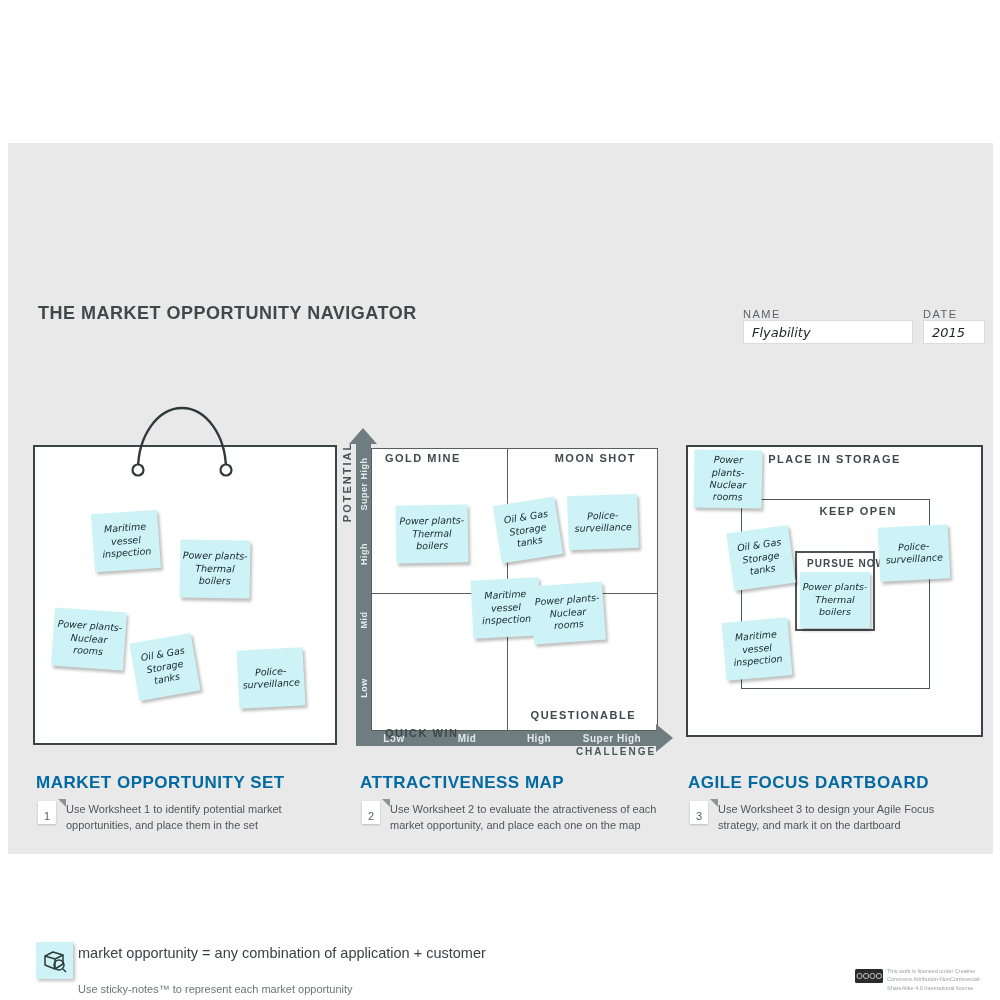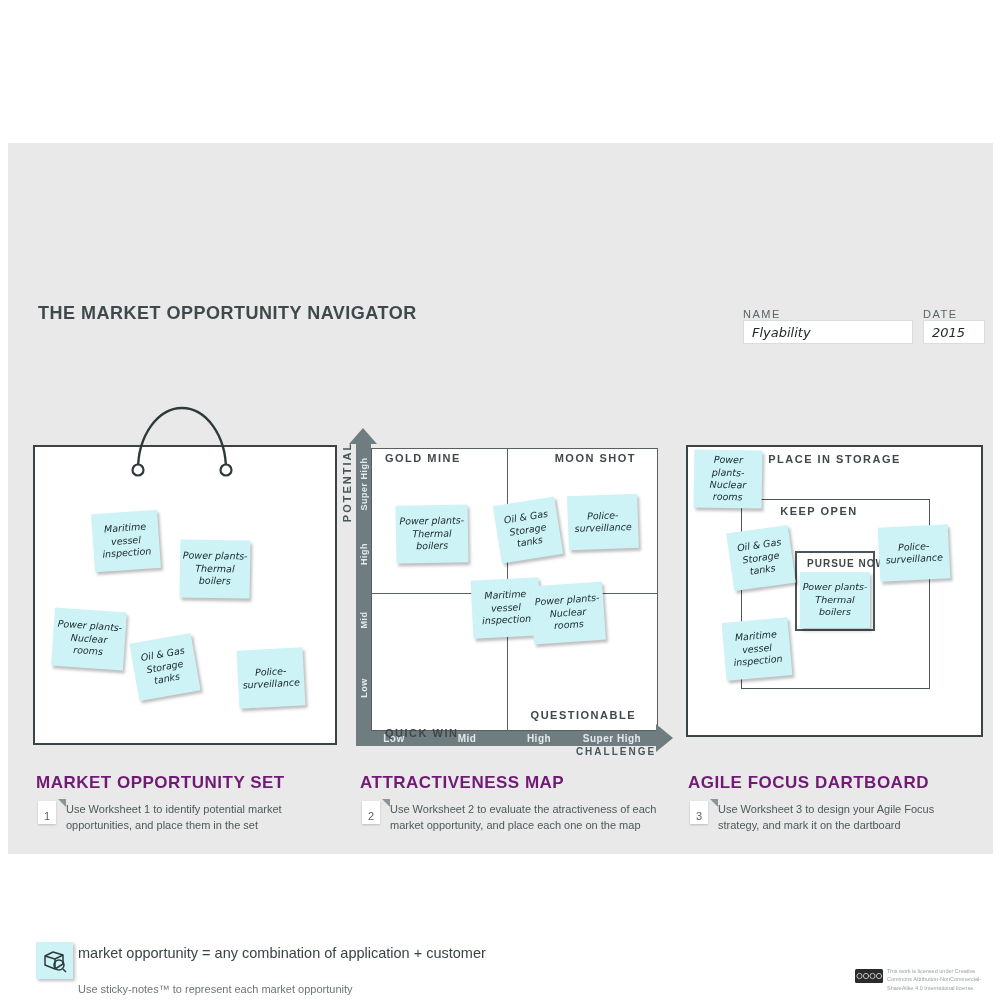--- a/index.html
+++ b/index.html
@@ -36,21 +36,21 @@
   .dart-mid{position:absolute;left:733px;top:356px;width:189px;height:190px;border:1px solid #4b5456;box-sizing:border-box;}
   .dart-inner{position:absolute;left:787px;top:408px;width:80px;height:80px;border:2px solid #4b5456;box-sizing:border-box;}
   .ring-label{position:absolute;font-size:11px;font-weight:bold;letter-spacing:1.5px;color:#3e484b;text-align:center;}
 
   .note{position:absolute;width:66px;height:58px;background:#cdf3f6;
         box-shadow:2px 3px 3px rgba(0,0,0,.25);display:flex;align-items:center;justify-content:center;
         text-align:center;font:italic 9.5px/1.3 "DejaVu Sans",sans-serif;color:#17272b;
         padding:2px;box-sizing:border-box;}
 
   
-  .sec-head{position:absolute;font-size:17px;font-weight:bold;letter-spacing:.5px;color:#701a75;}
+  .sec-head{position:absolute;font-size:17px;font-weight:bold;letter-spacing:.5px;color:#0369a1;}
   .step-box{position:absolute;width:18px;height:23px;background:#fff;box-shadow:0 1px 2px rgba(0,0,0,.2);
             display:flex;align-items:flex-end;justify-content:center;font-size:11px;color:#555e60;padding-bottom:2px;box-sizing:border-box;}
   .step-peel{position:absolute;width:0;height:0;border-left:8px solid transparent;border-top:8px solid #8a9496;}
   .step-text{position:absolute;font-size:11px;line-height:1.45;color:#4f585a;}
 
   
   .foot-note{position:absolute;left:28px;top:799px;width:37px;height:37px;background:#cdf3f6;
              box-shadow:2px 2px 3px rgba(0,0,0,.25);display:flex;align-items:center;justify-content:center;}
   .foot-line1{position:absolute;left:70px;top:802px;font-size:14.5px;color:#394346;}
   .foot-line2{position:absolute;left:70px;top:821px;font-size:11px;color:#6b7578;margin-top:19px;}
@@ -108,21 +108,21 @@
   <div class="note" style="left:388px;top:362px;width:72px;transform:rotate(-1deg);">Power plants- Thermal boilers</div>
   <div class="note" style="left:489px;top:358px;width:62px;transform:rotate(-9deg);">Oil &amp; Gas Storage tanks</div>
   <div class="note" style="left:560px;top:352px;width:70px;height:54px;transform:rotate(-2deg);">Police- surveillance</div>
   <div class="note" style="left:464px;top:436px;width:68px;transform:rotate(-3deg);">Maritime vessel inspection</div>
   <div class="note" style="left:524px;top:441px;width:72px;transform:rotate(-4deg);">Power plants- Nuclear rooms</div>
 
   <div class="dart-outer"></div>
   <div class="dart-mid"></div>
   <div class="dart-inner"></div>
   <div class="ring-label" style="left:678px;top:310px;width:297px;">PLACE IN STORAGE</div>
-  <div class="ring-label" style="left:733px;top:362px;width:156px;">KEEP OPEN</div>
+  <div class="ring-label" style="left:733px;top:362px;width:156px;text-align:right;">KEEP OPEN</div>
   <div class="ring-label" style="left:787px;top:415px;width:103px;font-size:10px;letter-spacing:1px;">PURSUE NOW</div>
 
   <div class="note" style="left:686px;top:307px;width:68px;transform:rotate(1deg);">Power plants- Nuclear rooms</div>
   <div class="note" style="left:722px;top:386px;width:62px;transform:rotate(-8deg);">Oil &amp; Gas Storage tanks</div>
   <div class="note" style="left:871px;top:383px;width:70px;height:54px;transform:rotate(-3deg);">Police- surveillance</div>
   <div class="note" style="left:792px;top:429px;width:70px;height:56px;">Power plants- Thermal boilers</div>
   <div class="note" style="left:716px;top:477px;width:66px;transform:rotate(-5deg);">Maritime vessel inspection</div>
 
   <div class="sec-head" style="left:28px;top:630px;">MARKET OPPORTUNITY SET</div>
   <div class="step-box" style="left:30px;top:658px;">

